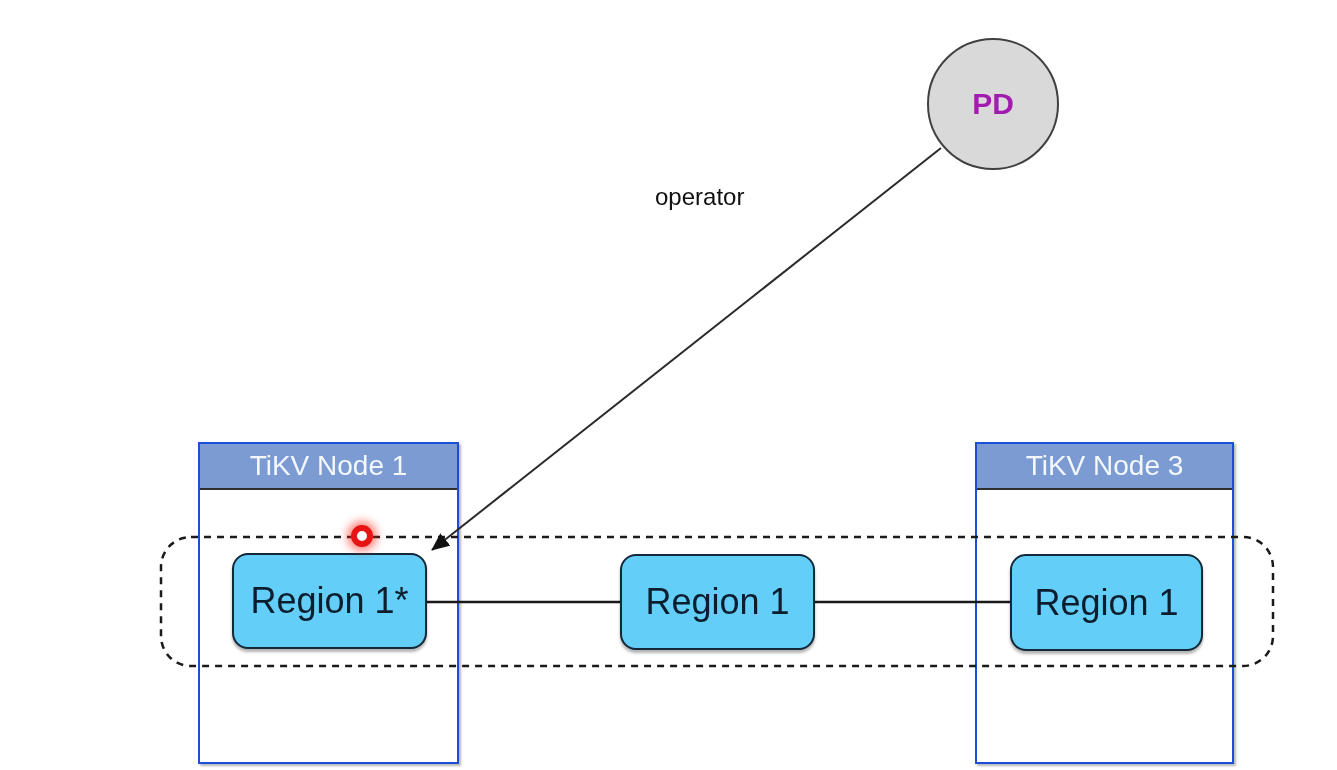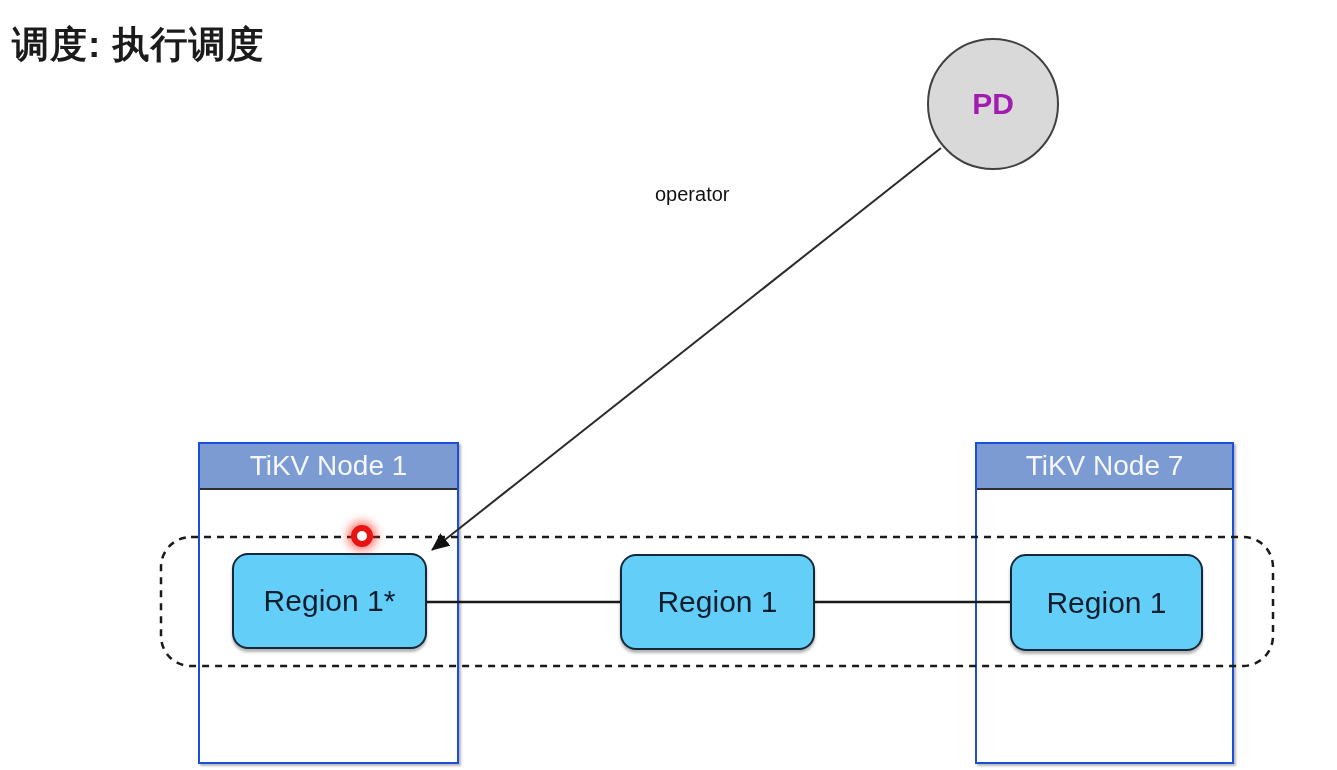--- a/index.html
+++ b/index.html
@@ -45,21 +45,21 @@
   #pd-node .pd-label {
     font-size: 30px;
     font-weight: 700;
     color: #a21caf;
   }
 
   
   #operator-label {
     left: 655px;
     top: 183px;
-    font-size: 20px;
+    font-size: 24px;
     color: #111111;
     white-space: nowrap;
   }
 
   
   .tikv-node {
     top: 442px;
     height: 322px;
     background: #ffffff;
     border: 2px solid #1d4ed8;
@@ -92,21 +92,21 @@
     box-sizing: border-box;
     display: flex;
     align-items: center;
     justify-content: center;
     box-shadow: 0 3px 3px rgba(0,0,0,0.3);
   }
   #region-box-node-1 { left: 232px; top: 553px; width: 195px; height: 96px; }
   #region-box-node-2 { left: 620px; top: 554px; width: 195px; height: 96px; }
   #region-box-node-3 { left: 1010px; top: 554px; width: 193px; height: 97px; }
   .region-box .region-label {
-    font-size: 30px;
+    font-size: 36px;
     color: #0c1d2e;
     white-space: nowrap;
   }
 
   
   .layer {
     left: 0; top: 0;
     width: 1337px;
     height: 770px;
     pointer-events: none;
@@ -122,30 +122,29 @@
     border: 6px solid #e81313;
     border-radius: 50%;
     box-shadow: 0 0 9px 4px rgba(255, 35, 20, 0.55);
   }
 </style>
 </head>
 <body>
 
 <div id="canvas">
 
-  <div id="slide-title" class="abs">调度: 执行调度</div>
 
   <div id="tikv-node-1" class="abs tikv-node">
     <div class="tikv-node-header">
       <span class="node-label">TiKV Node 1</span>
     </div>
   </div>
   <div id="tikv-node-3" class="abs tikv-node">
     <div class="tikv-node-header">
-      <span class="node-label">TiKV Node 7</span>
+      <span class="node-label">TiKV Node 3</span>
     </div>
   </div>
 
   <svg class="abs layer" viewBox="0 0 1337 770">
     <rect x="161" y="537" width="1112" height="129" rx="30" ry="30" fill="none" stroke="#1a1a1a" stroke-width="2.5" stroke-dasharray="7 6"></rect>
     <line x1="425" y1="602" x2="622" y2="602" stroke="#1a1a1a" stroke-width="2.4"></line>
     <line x1="813" y1="602" x2="1012" y2="602" stroke="#1a1a1a" stroke-width="2.4"></line>
   </svg>
 
   <div id="region-box-node-1" class="abs region-box">

